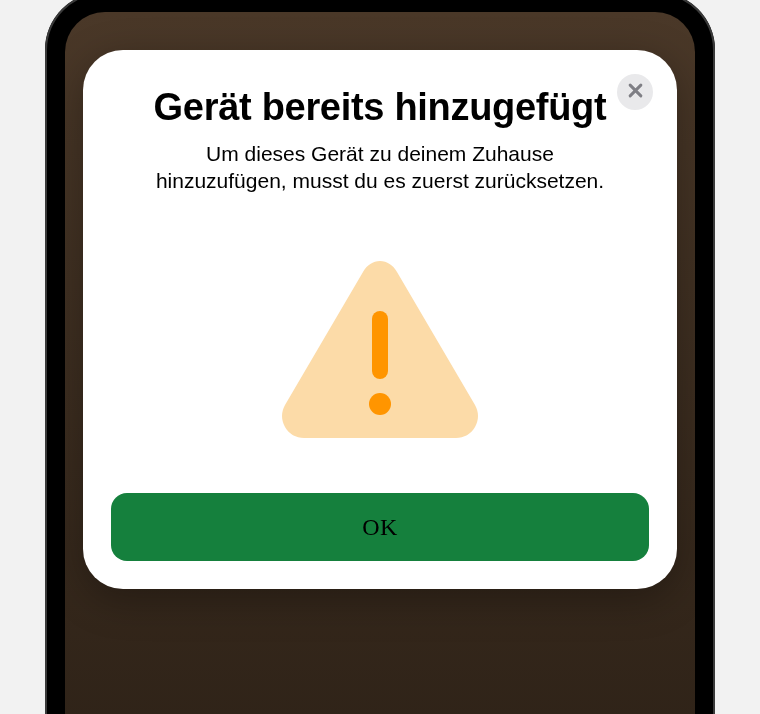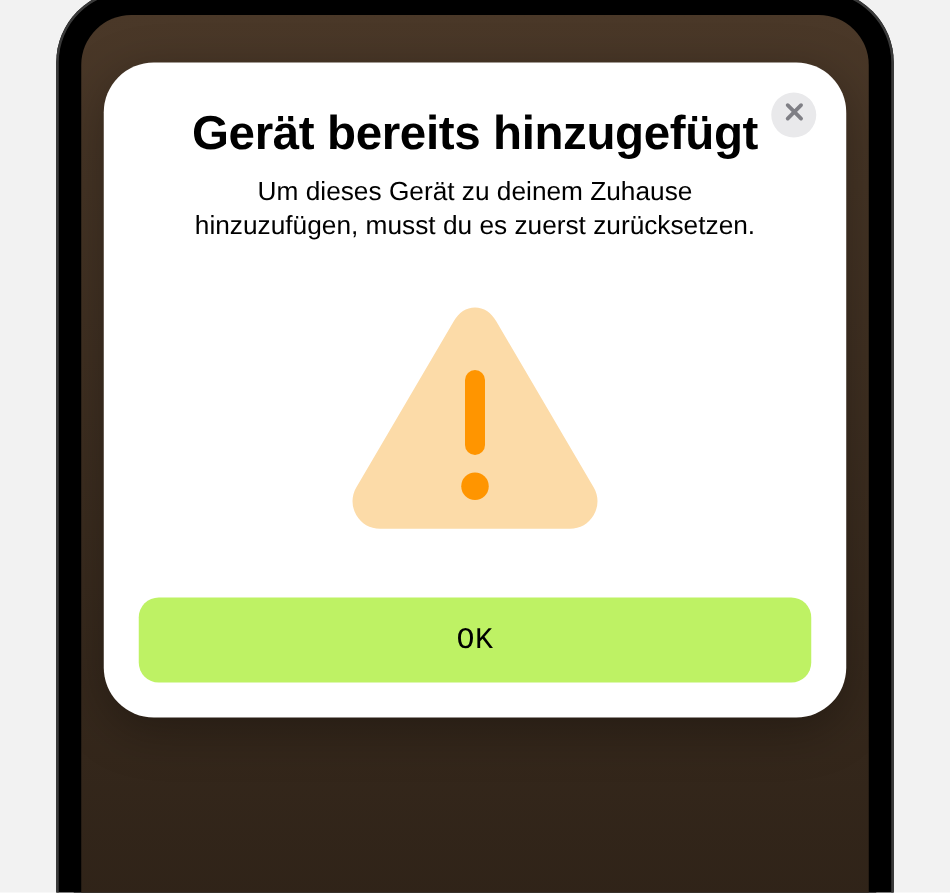--- a/index.html
+++ b/index.html
@@ -87,46 +87,46 @@
       letter-spacing: -0.3px;
       padding: 0 20px;
     }
     
     .modal-subtitle {
       font-size: 21px;
       font-weight: 400;
       text-align: center;
       color: #000;
       line-height: 1.3;
-      margin-bottom: 44px;
+      margin-bottom: 59px;
       padding: 0 40px;
     }
     
     .warning-icon-container {
       display: flex;
       justify-content: center;
       margin-bottom: 50px;
     }
     
     .warning-icon {
       width: 210px;
       height: 190px;
     }
     
     .ok-button {
       width: 100%;
       height: 68px;
-      background: #bef264;
+      background: #15803d;
       border: none;
       border-radius: 16px;
       font-size: 24px;
       font-weight: 500;
       color: #000;
       cursor: pointer;
-      font-family: Liberation Mono, monospace;
+      font-family: Liberation Serif, serif;
       letter-spacing: 0.3px;
     }
   </style>
 </head>
 <body>
 
 <div class="device-frame">
   <div class="device-bezel">
     <div class="device-screen">
 

